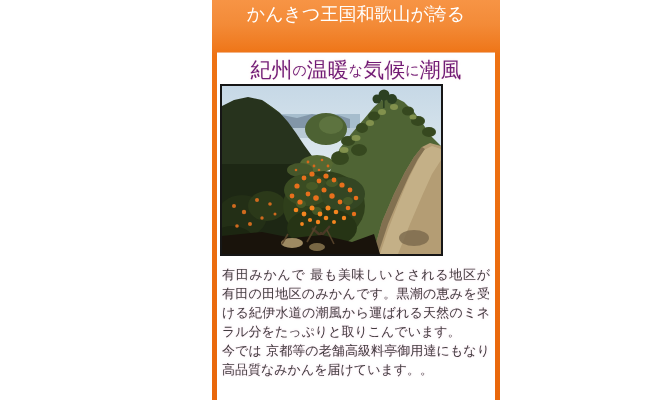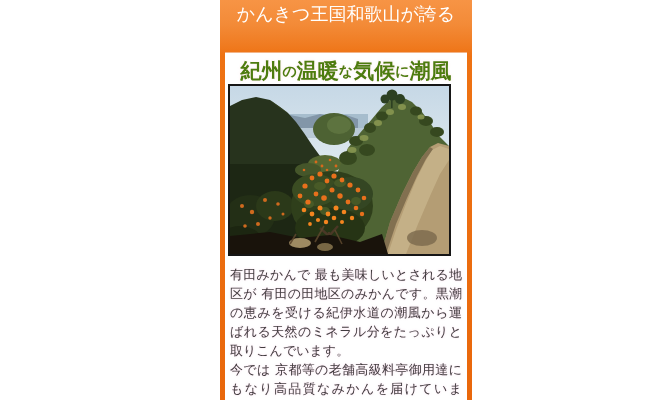--- a/index.html
+++ b/index.html
@@ -1,35 +1,35 @@
 <!DOCTYPE html>
 <html><head>
 <meta charset="utf-8">
 <style>
   html,body{margin:0;padding:0;}
   .page{
     position:relative;width:650px;height:400px;background:#ffffff;overflow:hidden;
     font-family:"DejaVu Sans","Liberation Sans",sans-serif;
   }
   .column{
-    position:absolute;left:220px;top:0;width:252px;height:400px;
+    position:absolute;left:212px;top:0;width:288px;height:400px;
     background:linear-gradient(180deg,#f79445 0%,#f38b38 6%,#f07c22 11%,#ee7213 14%,#ec6e10 55%,#e9670b 100%);
   }
   .banner-header{
     height:49px;padding-top:3px;text-align:center;color:#ffffff;
     font-family:"DejaVu Serif","Liberation Serif",serif;
     font-size:18px;line-height:22px;letter-spacing:0px;white-space:nowrap;
   }
   .content-box{
     position:absolute;left:5px;right:5px;top:52px;bottom:0;background:#ffffff;
     border-top:1px solid #f2b488;box-sizing:border-box;
   }
   .sub-heading{
-    margin:0;height:28px;padding-top:2px;text-align:center;color:#4d7c0f;
-    font-family:"DejaVu Serif","Liberation Serif",serif;font-weight:bold;
+    margin:0;height:28px;padding-top:2px;text-align:center;color:#701a75;
+    font-family:"DejaVu Serif","Liberation Serif",serif;font-weight:normal;
     white-space:nowrap;text-shadow:0 0 3px rgba(255,185,185,0.35);
   }
   .sub-heading .big{font-size:21px;vertical-align:baseline;}
   .sub-heading .small{font-size:14px;vertical-align:2px;}
   .photo-frame{
     margin:1px 2px 0 3px;width:219px;height:168px;
     border:2px solid #161616;background:#e8eef2;
   }
   .photo-frame svg{display:block;}
   .body-text{

